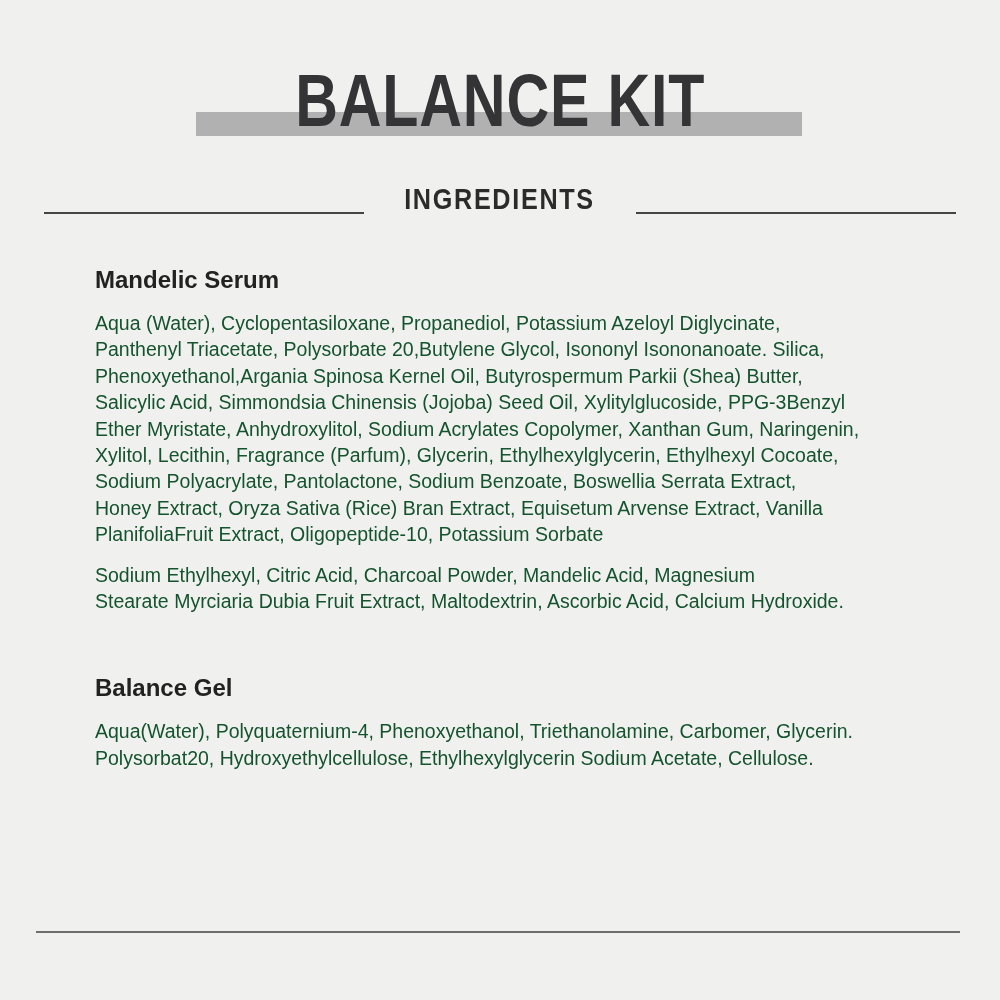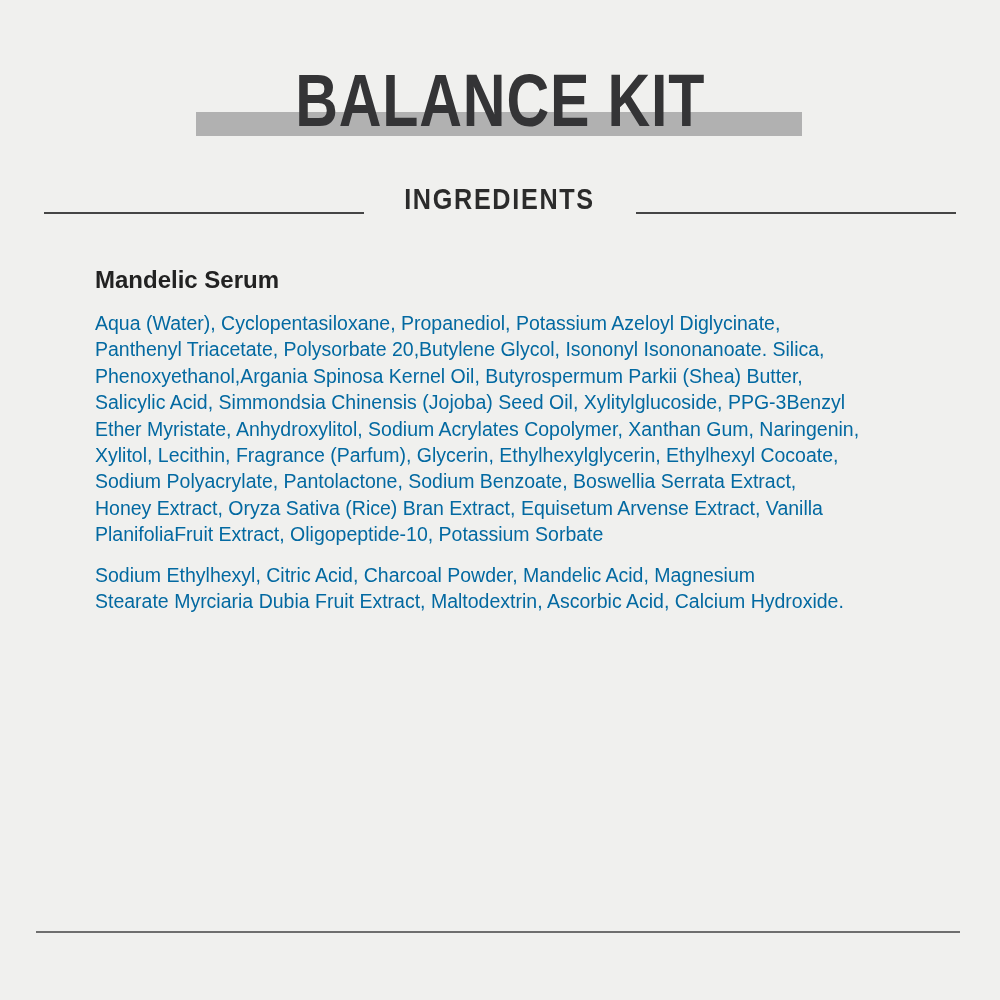--- a/index.html
+++ b/index.html
@@ -72,21 +72,21 @@
   .section-title {
     font-size: 24px;
     line-height: 32px;
     font-weight: 700;
     color: #222222;
   }
   .section-ingredients {
     margin-top: 14px;
     font-size: 19.5px;
     line-height: 26.4px;
-    color: #0369a1;
+    color: #14532d;
     white-space: pre-line;
   }
   .section-serum .section-title { margin-top: 50px; }
   .section-pod   .section-title { margin-top: 56px; }
   .section-gel   .section-title { margin-top: 58px; }
 
   
   .bottom-rule {
     position: absolute;
     left: 36px;
@@ -127,18 +127,23 @@
 Sodium Polyacrylate, Pantolactone, Sodium Benzoate, Boswellia Serrata Extract,
 Honey Extract, Oryza Sativa (Rice) Bran Extract, Equisetum Arvense Extract, Vanilla
 PlanifoliaFruit Extract, Oligopeptide-10, Potassium Sorbate</p>
     </section>
 
     <section class="section-pod">
       <p class="section-ingredients">Sodium Ethylhexyl, Citric Acid, Charcoal Powder, Mandelic Acid, Magnesium
 Stearate Myrciaria Dubia Fruit Extract, Maltodextrin, Ascorbic Acid, Calcium Hydroxide.</p>
     </section>
 
+    <section class="section-gel">
+      <h3 class="section-title">Balance Gel</h3>
+      <p class="section-ingredients">Aqua(Water), Polyquaternium-4, Phenoxyethanol, Triethanolamine, Carbomer, Glycerin.
+Polysorbat20, Hydroxyethylcellulose, Ethylhexylglycerin Sodium Acetate, Cellulose.</p>
+    </section>
 
   </main>
 
   <div class="bottom-rule"></div>
 
 </div>
 
 </body></html>

